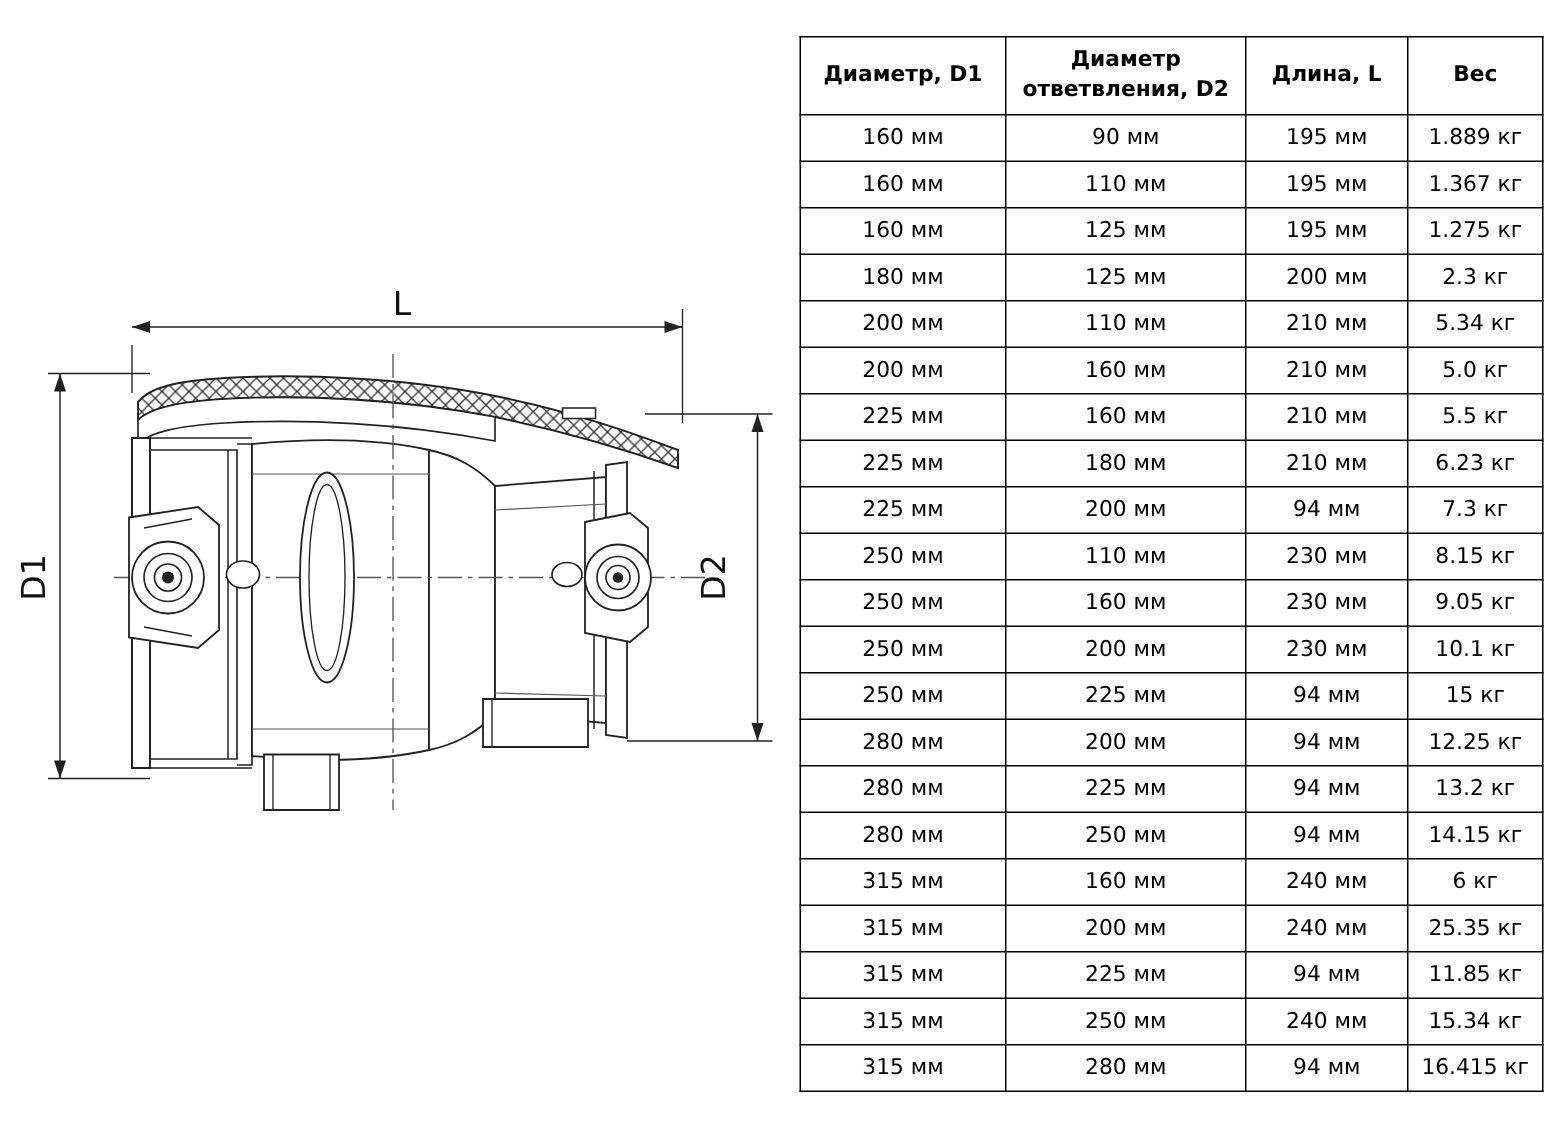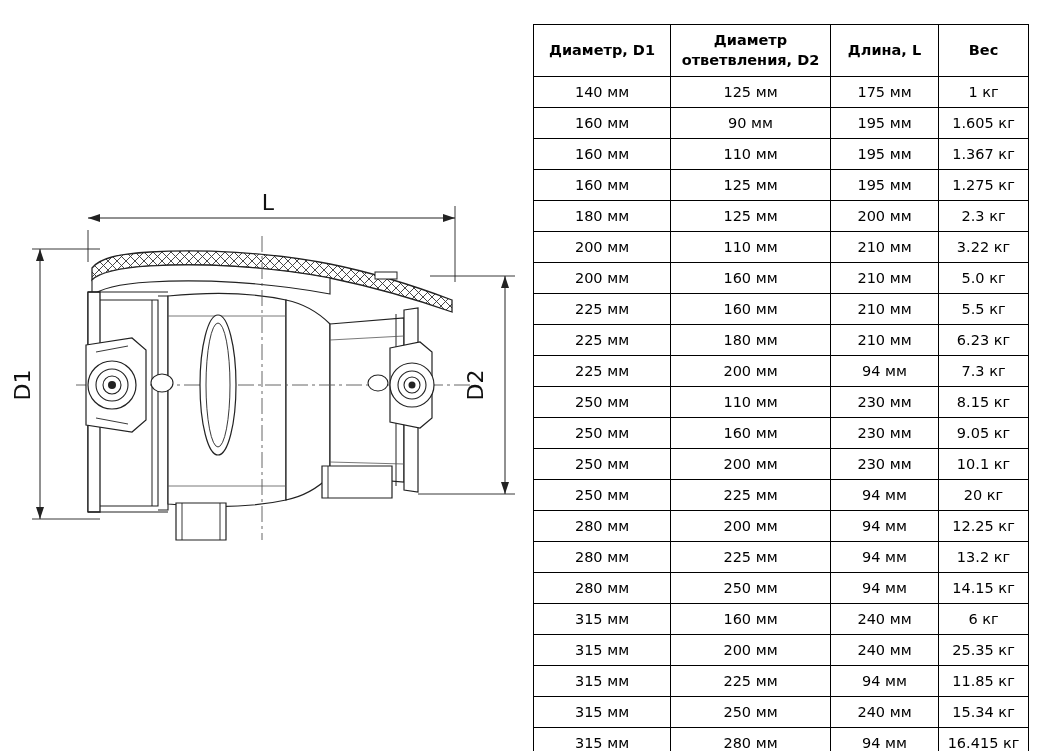--- a/index.html
+++ b/index.html
@@ -210,30 +210,24 @@
           <th>
             <span>Диаметр</span><br>
             <span>ответвления, D2</span>
           </th>
           <th>Длина, L</th>
           <th>Вес</th>
         </tr>
       </thead>
       <tbody id="spec-body">
           <tr>
-            <td>140 мм</td>
-            <td>125 мм</td>
-            <td>175 мм</td>
-            <td>1 кг</td>
-          </tr>
-          <tr>
             <td>160 мм</td>
             <td>90 мм</td>
             <td>195 мм</td>
-            <td>1.605 кг</td>
+            <td>1.889 кг</td>
           </tr>
           <tr>
             <td>160 мм</td>
             <td>110 мм</td>
             <td>195 мм</td>
             <td>1.367 кг</td>
           </tr>
           <tr>
             <td>160 мм</td>
             <td>125 мм</td>
@@ -243,21 +237,21 @@
           <tr>
             <td>180 мм</td>
             <td>125 мм</td>
             <td>200 мм</td>
             <td>2.3 кг</td>
           </tr>
           <tr>
             <td>200 мм</td>
             <td>110 мм</td>
             <td>210 мм</td>
-            <td>3.22 кг</td>
+            <td>5.34 кг</td>
           </tr>
           <tr>
             <td>200 мм</td>
             <td>160 мм</td>
             <td>210 мм</td>
             <td>5.0 кг</td>
           </tr>
           <tr>
             <td>225 мм</td>
             <td>160 мм</td>
@@ -291,21 +285,21 @@
           <tr>
             <td>250 мм</td>
             <td>200 мм</td>
             <td>230 мм</td>
             <td>10.1 кг</td>
           </tr>
           <tr>
             <td>250 мм</td>
             <td>225 мм</td>
             <td>94 мм</td>
-            <td>20 кг</td>
+            <td>15 кг</td>
           </tr>
           <tr>
             <td>280 мм</td>
             <td>200 мм</td>
             <td>94 мм</td>
             <td>12.25 кг</td>
           </tr>
           <tr>
             <td>280 мм</td>
             <td>225 мм</td>

